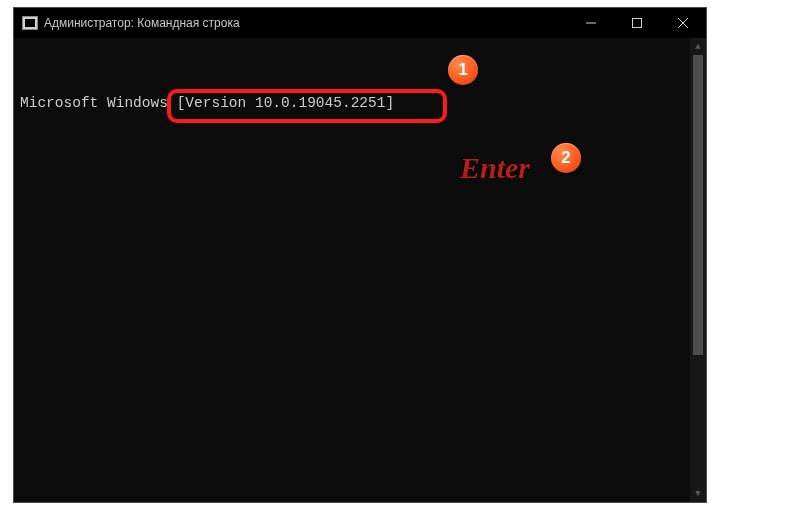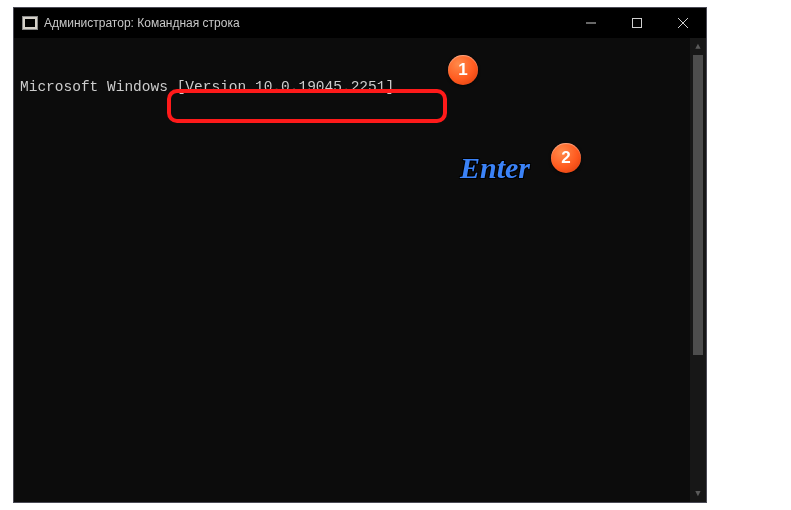--- a/index.html
+++ b/index.html
@@ -60,21 +60,21 @@
     background: #0c0c0c;
     color: #cccccc;
     font-family: Consolas, "Courier New", monospace;
     font-size: 14.5px;
     line-height: 18px;
     padding: 4px 6px;
     white-space: pre;
     position: relative;
     overflow: hidden;
   }
-  .console-line { white-space: pre; }
+  .console-line { white-space: pre; margin-top: 16px; }
   .scrollbar {
     position: absolute;
     right: 0;
     top: 0;
     bottom: 0;
     width: 16px;
     background: #171717;
   }
   .sb-arrow {
     position: absolute;
@@ -107,21 +107,21 @@
     font-weight: bold;
     font-size: 17px;
     font-family: Arial, sans-serif;
     display: flex;
     align-items: center;
     justify-content: center;
     pointer-events: none;
   }
   .enter-label {
     position: absolute;
-    color: #3b82f6;
+    color: #b91c1c;
     font-weight: bold;
     font-style: italic;
     font-family: Georgia, "Times New Roman", serif;
     font-size: 30px;
     text-shadow: 1px 1px 0 #000, -1px -1px 0 #000, 1px -1px 0 #000, -1px 1px 0 #000;
     pointer-events: none;
   }
 </style>
 </head>
 <body>

